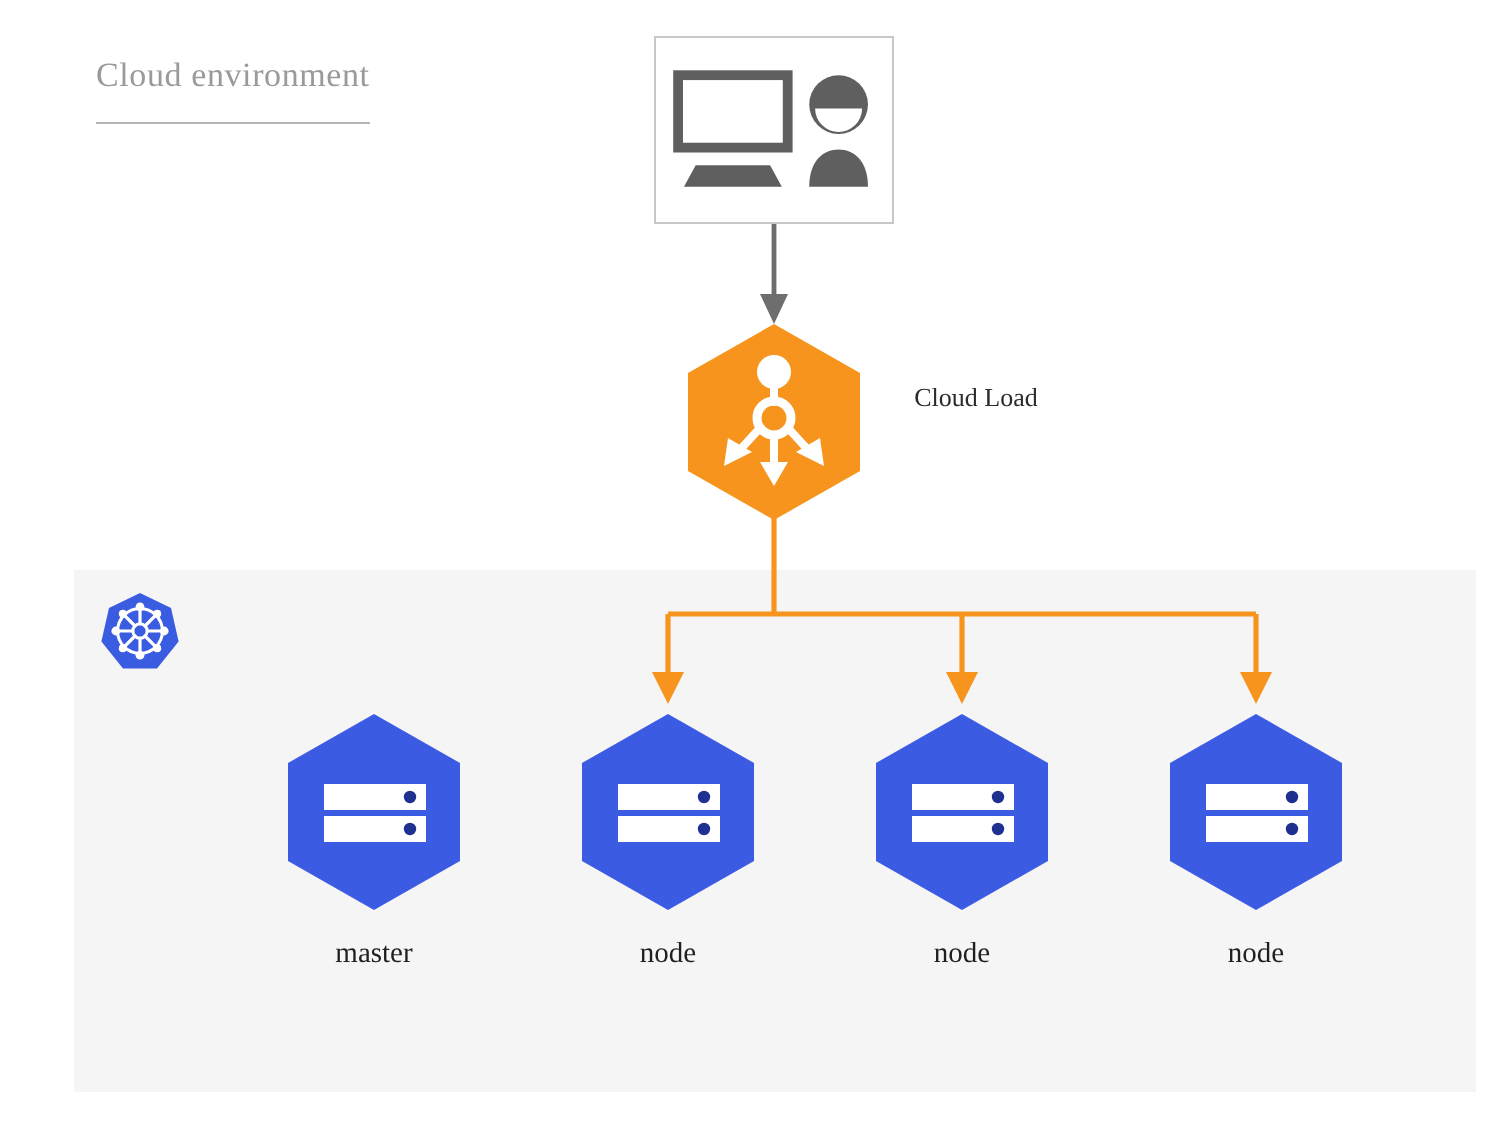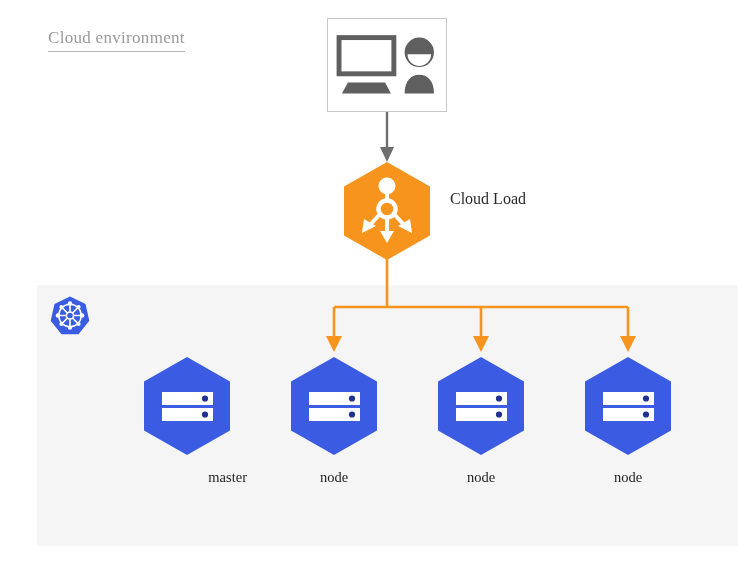--- a/index.html
+++ b/index.html
@@ -25,21 +25,21 @@
   
   .section-title {
     position: absolute;
     left: 48px;
     top: 28px;
     font-family: "Liberation Serif", serif;
     font-size: 17px;
     color: #9a9a9a;
     letter-spacing: 0.3px;
     border-bottom: 1.5px solid #b5b5b5;
-    padding-bottom: 3px;
+    padding-bottom: 13px;
     white-space: nowrap;
   }
 
   
   .cluster-panel {
     position: absolute;
     left: 37px;
     top: 285px;
     width: 701px;
     height: 261px;
@@ -95,21 +95,21 @@
     width: 90px;
     height: 100px;
   }
 
   .lb-label {
     position: absolute;
     left: 440px;
     top: 189px;
     width: 96px;
     font-family: "Liberation Serif", serif;
-    font-size: 16px;
+    font-size: 13px;
     line-height: 19px;
     color: #2b2b2b;
     text-align: center;
   }
 
   .node-label {
     position: absolute;
     width: 120px;
     text-align: center;
     font-family: "Liberation Serif", serif;
@@ -259,18 +259,18 @@
       <polygon points="45,1 88,25.5 88,74.5 45,99 2,74.5 2,25.5" fill="#3B5CE2"></polygon>
       <g>
         <rect x="20" y="36" width="51" height="13" fill="#ffffff"></rect>
         <rect x="20" y="52" width="51" height="13" fill="#ffffff"></rect>
         <circle cx="63" cy="42.5" r="3.1" fill="#1F3190"></circle>
         <circle cx="63" cy="58.5" r="3.1" fill="#1F3190"></circle>
       </g>
     </svg>
   </div>
 
-  <div class="node-label" style="left:127px;text-align:right;">master</div>
+  <div class="node-label" style="left:127px;">master</div>
   <div class="node-label" style="left:274px;">node</div>
   <div class="node-label" style="left:421px;">node</div>
   <div class="node-label" style="left:568px;">node</div>
 
 </div>
 
 </body></html>

